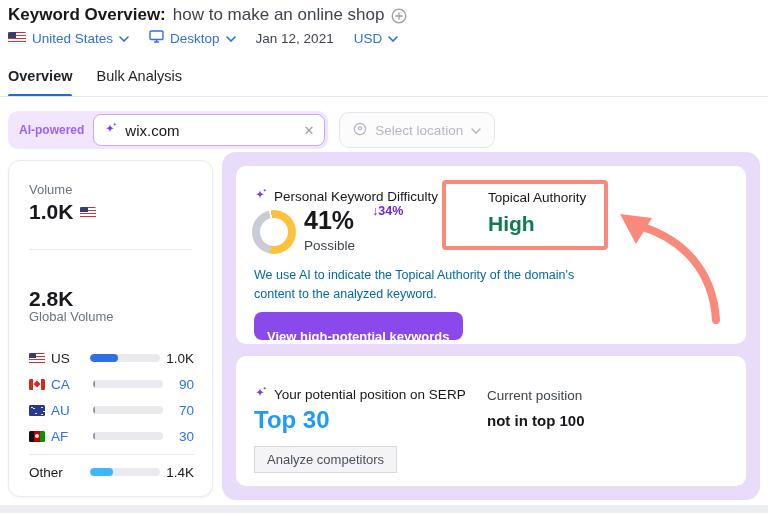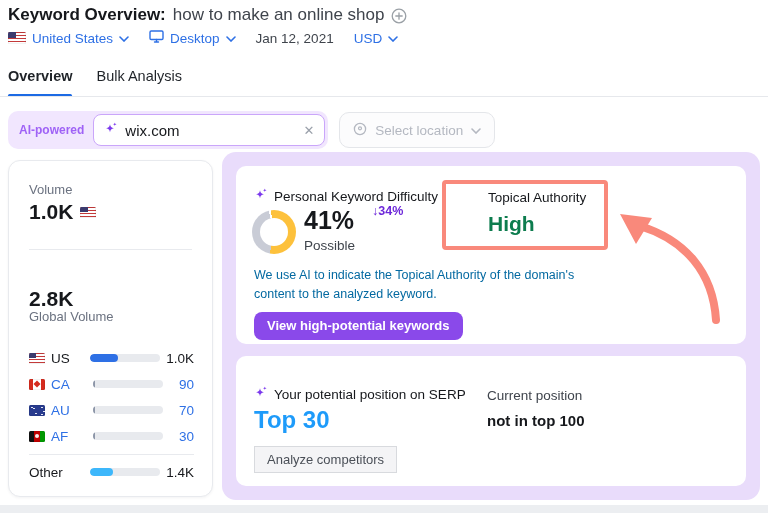--- a/index.html
+++ b/index.html
@@ -57,21 +57,21 @@
   .kd-title { left:18px; top:22px; }
   .donut { position:absolute; left:16px; top:44px; width:44px; height:44px; border-radius:50%; }
   .donut::after { content:""; position:absolute; inset:8px; border-radius:50%; background:#fff; }
   .kd-pct { position:absolute; left:68px; top:40px; font-size:25px; font-weight:800; color:#16181c; }
   .kd-delta { position:absolute; left:136px; top:38px; font-size:12.5px; font-weight:700; color:#6d28d9; }
   .kd-status { position:absolute; left:68px; top:72px; font-size:13.5px; color:#3f444c; }
   .topical-label { position:absolute; left:252px; top:24px; font-size:13.5px; color:#16181c; }
   .topical-value { position:absolute; left:252px; top:46px; font-size:21px; font-weight:700; color:#0d7c4e; }
   .red-box { position:absolute; left:206px; top:14px; width:166px; height:70px; border:4px solid #f9897b; border-radius:4px; pointer-events:none; }
   .kd-desc { position:absolute; left:18px; top:100px; width:352px; font-size:12.5px; line-height:1.5; color:#0369a1; }
-  .cta-btn { position:absolute; left:18px; top:146px; height:28px; line-height:28px; padding:0 13px; background:#8a49ea; color:#fff; border:none; border-radius:8px; font-size:13px; font-weight:600; font-family:inherit; cursor:pointer; }
+  .cta-btn { position:absolute; left:18px; top:146px; height:28px; line-height:28px; padding:11px 13px; background:#8a49ea; color:#fff; border:none; border-radius:8px; font-size:13px; font-weight:600; font-family:inherit; cursor:pointer; }
 
   .serp-title { left:18px; top:30px; }
   .serp-value { position:absolute; left:18px; top:50px; font-size:24px; font-weight:800; color:#1e9bfa; }
   .cur-label { position:absolute; left:251px; top:32px; font-size:13.5px; color:#3f444c; }
   .cur-value { position:absolute; left:251px; top:56px; font-size:15px; font-weight:700; color:#16181c; }
   .analyze-btn { position:absolute; left:18px; top:90px; height:27px; line-height:25px; padding:0 12px; background:#f4f4f6; border:1px solid #d8dade; border-radius:0; font-size:13px; color:#4a4f57; font-family:inherit; cursor:pointer; }
 
   .arrow-svg { position:absolute; left:388px; top:38px; pointer-events:none; }
 
   .bottom-strip { position:absolute; left:0; top:505px; width:768px; height:8px; background:#eceef1; }

